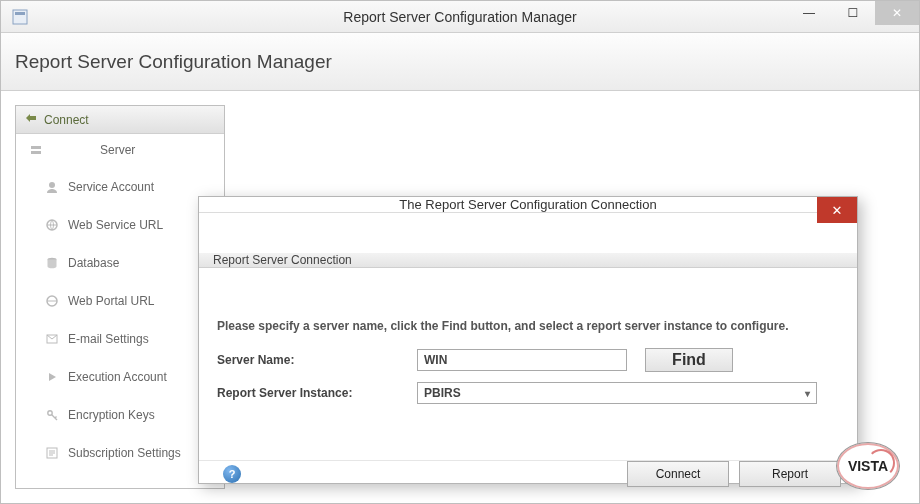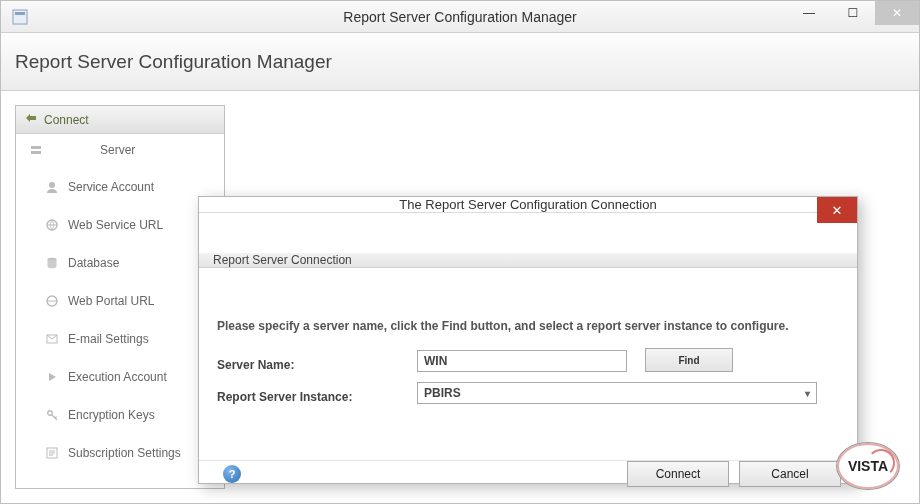--- a/index.html
+++ b/index.html
@@ -137,40 +137,40 @@
   .dialog .dlg-body {
     flex:1;
     padding: 10px 18px 6px 18px;
     font-size:12px; color:#444;font-weight:bold;
   }
   .dialog .dlg-body .instr {
     color:#555; line-height:1.35;
     margin-bottom:14px;
   }
   .dialog .form-row {
-    display:flex; align-items:flex-end;
+    display:flex; align-items:center;
     margin-bottom:10px;
   }
   .dialog .form-row .lbl { width:200px; }
   .dialog .form-row .fld {
     flex:0 0 210px;
     height:22px;
     border:1px solid #a9a9a9;
     background:#fff;
     padding:2px 6px;
     font-size:12px;
     display:flex;align-items:center;
   }
   .dialog .form-row .fld.wide { flex:0 0 400px; justify-content:space-between; }
   .dialog .form-row .findbtn {
     margin-left:18px;
     height:24px; width:88px;
     background:linear-gradient(#f5f5f5,#e3e3e3);
     border:1px solid #a9a9a9;
-    font-size:10px; color:#333;
+    font-size:16px; color:#333;
     display:flex;align-items:center;justify-content:center;
   }
   .dialog .fld .caret { color:#666; font-size:10px; }
 
   .dialog .dlg-footer {
     height:44px;
     border-top:1px solid #e6e6e6;
     display:flex; align-items:center;
     padding: 0 16px;
   }
@@ -362,21 +362,21 @@
   </div>
   <div class="dlg-footer">
     <div class="help">
       <span>?</span>
     </div>
     <div class="spacer"></div>
     <div class="btn">
       <span>Connect</span>
     </div>
     <div class="btn">
-      <span>Cancel</span>
+      <span>Report</span>
     </div>
   </div>
 </div>
 
 <div class="vista-logo">
   <span>VISTA</span>
   <span class="arc"></span>
 </div>
 
 </body></html>

